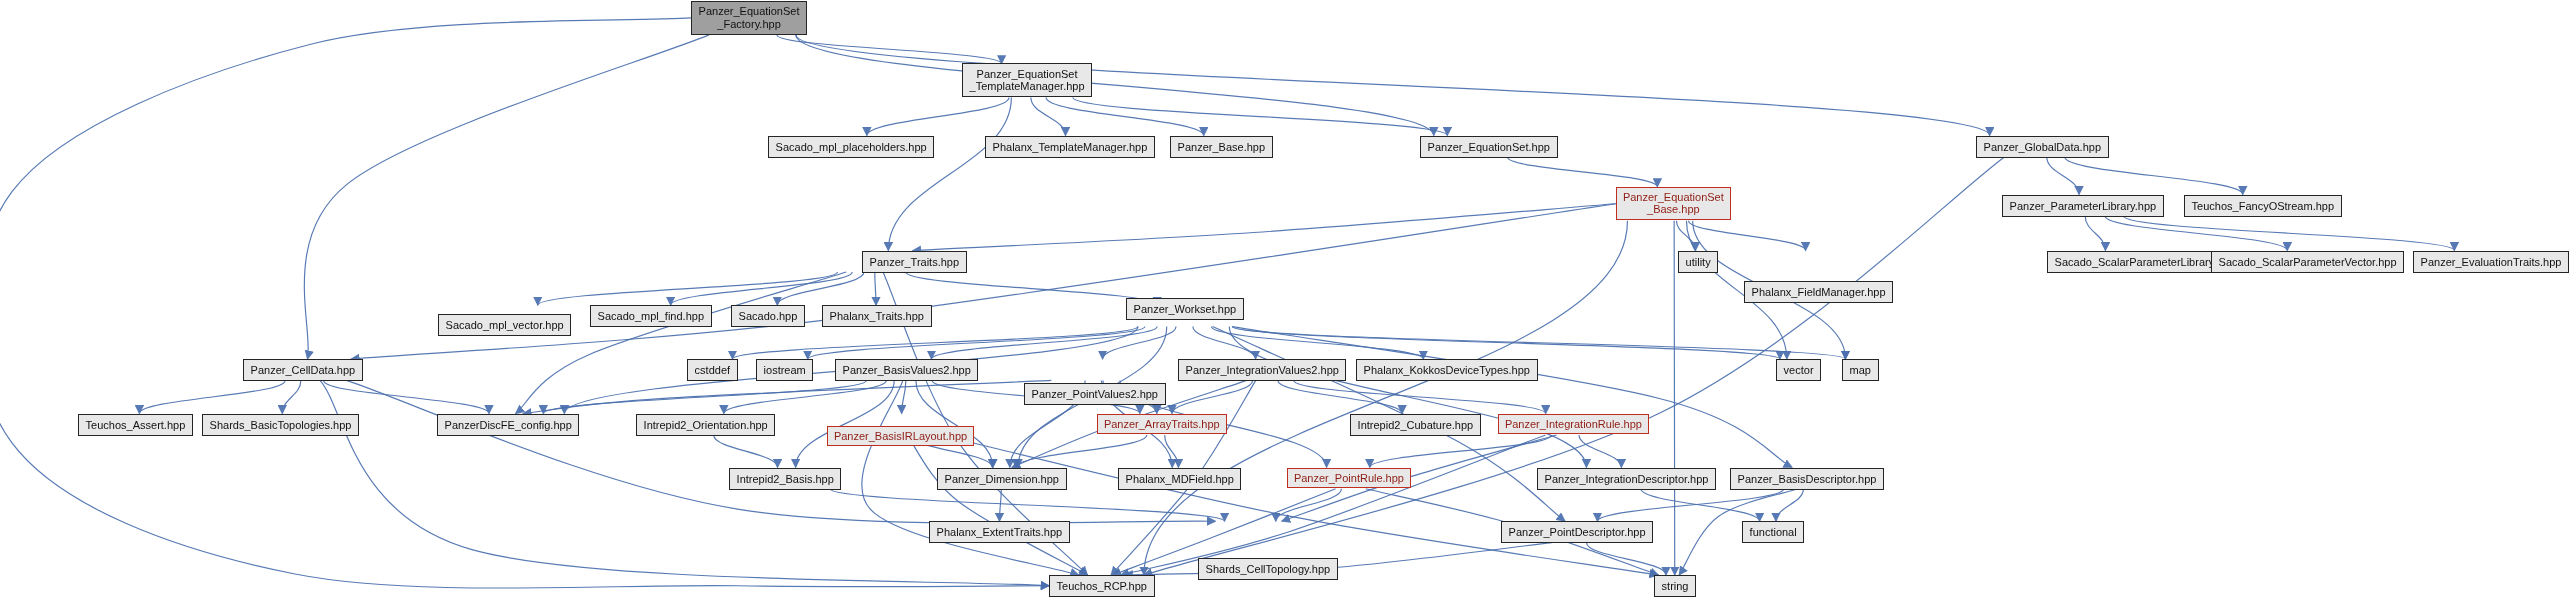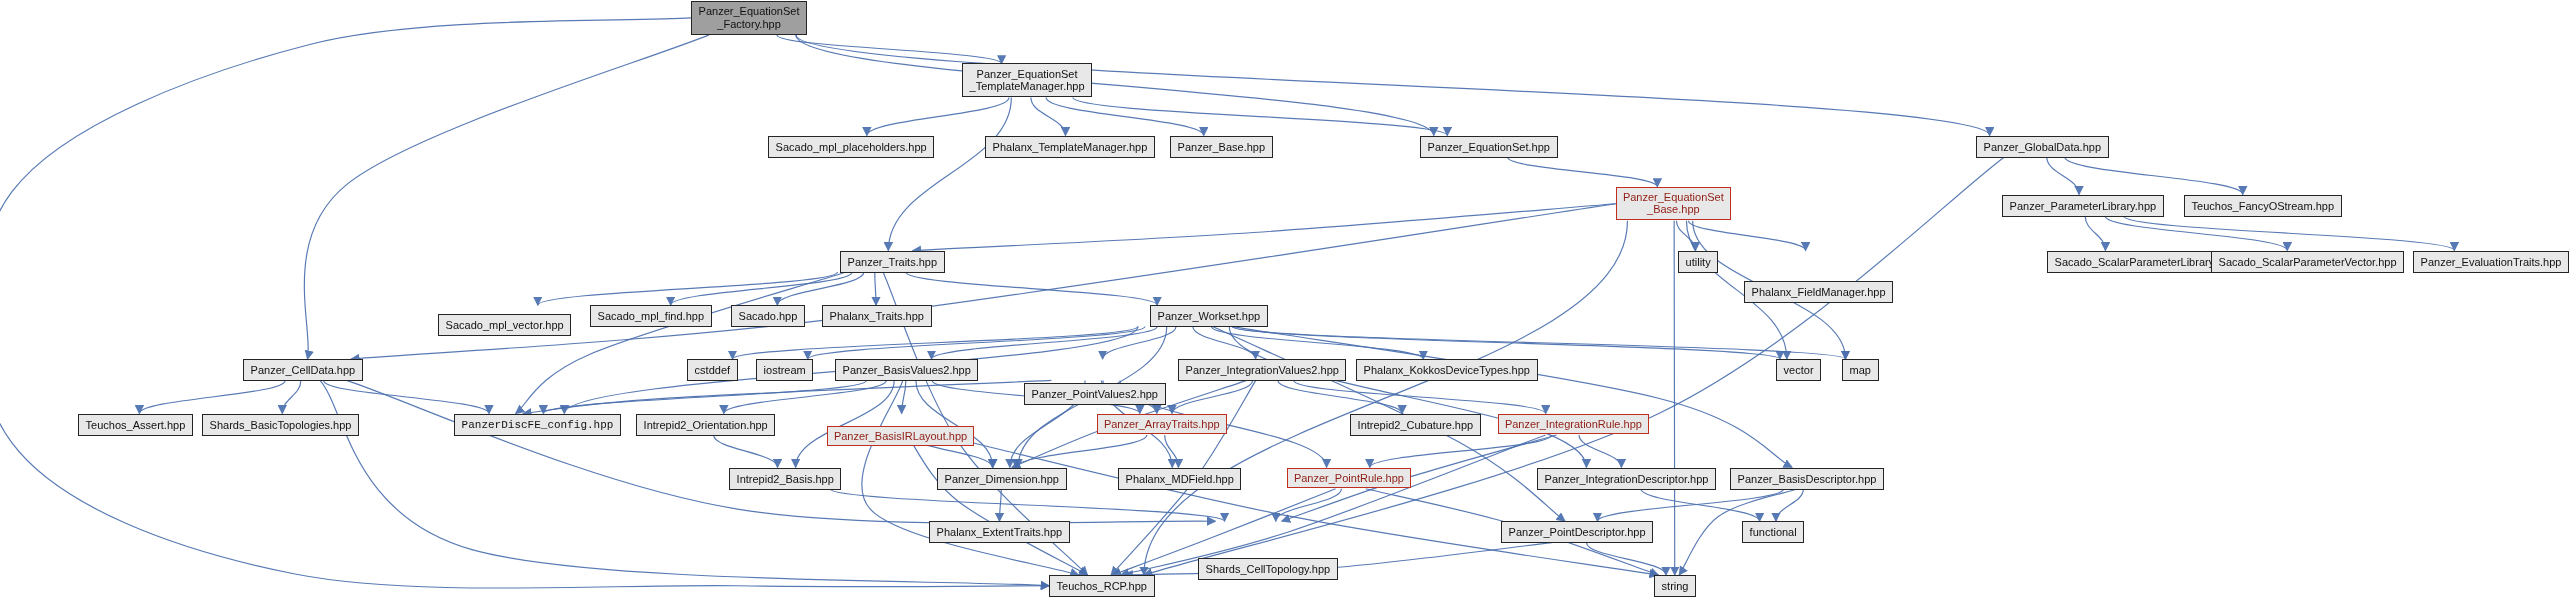--- a/index.html
+++ b/index.html
@@ -155,21 +155,21 @@
     <div class="node truncated" style="left: 1616px; top: 187px;">
       <span class="lbl">Panzer_EquationSet</span>
       <span class="lbl">_Base.hpp</span>
     </div>
     <div class="node file" style="left: 2002px; top: 195px;">
       <span class="lbl">Panzer_ParameterLibrary.hpp</span>
     </div>
     <div class="node file" style="left: 2184px; top: 195px;">
       <span class="lbl">Teuchos_FancyOStream.hpp</span>
     </div>
-    <div class="node file" style="left: 840px; top: 251px;">
+    <div class="node file" style="left: 862px; top: 251px;">
       <span class="lbl">Panzer_Traits.hpp</span>
     </div>
     <div class="node system" style="left: 1678px; top: 251px;">
       <span class="lbl">utility</span>
     </div>
     <div class="node file" style="left: 1744px; top: 251px; margin-top: 30px;">
       <span class="lbl">Phalanx_FieldManager.hpp</span>
     </div>
     <div class="node file" style="left: 2010px; top: 251px; margin-left: 37px;">
       <span class="lbl">Sacado_ScalarParameterLibrary.hpp</span>
@@ -185,21 +185,21 @@
     </div>
     <div class="node file" style="left: 590px; top: 305px;">
       <span class="lbl">Sacado_mpl_find.hpp</span>
     </div>
     <div class="node file" style="left: 731px; top: 305px;">
       <span class="lbl">Sacado.hpp</span>
     </div>
     <div class="node file" style="left: 822px; top: 305px;">
       <span class="lbl">Phalanx_Traits.hpp</span>
     </div>
-    <div class="node file" style="left: 1126px; top: 305px; margin-left: 24px;">
+    <div class="node file" style="left: 1126px; top: 298px;">
       <span class="lbl">Panzer_Workset.hpp</span>
     </div>
     <div class="node file" style="left: 243px; top: 359px;">
       <span class="lbl">Panzer_CellData.hpp</span>
     </div>
     <div class="node system" style="left: 687px; top: 359px;">
       <span class="lbl">cstddef</span>
     </div>
     <div class="node system" style="left: 756px; top: 359px;">
       <span class="lbl">iostream</span>
@@ -221,21 +221,21 @@
     </div>
     <div class="node system" style="left: 1842px; top: 359px;">
       <span class="lbl">map</span>
     </div>
     <div class="node file" style="left: 66px; top: 414px; margin-left: 12px;">
       <span class="lbl">Teuchos_Assert.hpp</span>
     </div>
     <div class="node file" style="left: 202px; top: 414px;">
       <span class="lbl">Shards_BasicTopologies.hpp</span>
     </div>
-    <div class="node file" style="left: 454px; top: 414px; font-family: Liberation Mono, monospace;">
+    <div class="node file" style="left: 437px; top: 414px;">
       <span class="lbl">PanzerDiscFE_config.hpp</span>
     </div>
     <div class="node file" style="left: 636px; top: 414px;">
       <span class="lbl">Intrepid2_Orientation.hpp</span>
     </div>
     <div class="node truncated" style="left: 827px; top: 426px;">
       <span class="lbl">Panzer_BasisIRLayout.hpp</span>
     </div>
     <div class="node truncated" style="left: 1097px; top: 414px;">
       <span class="lbl">Panzer_ArrayTraits.hpp</span>

